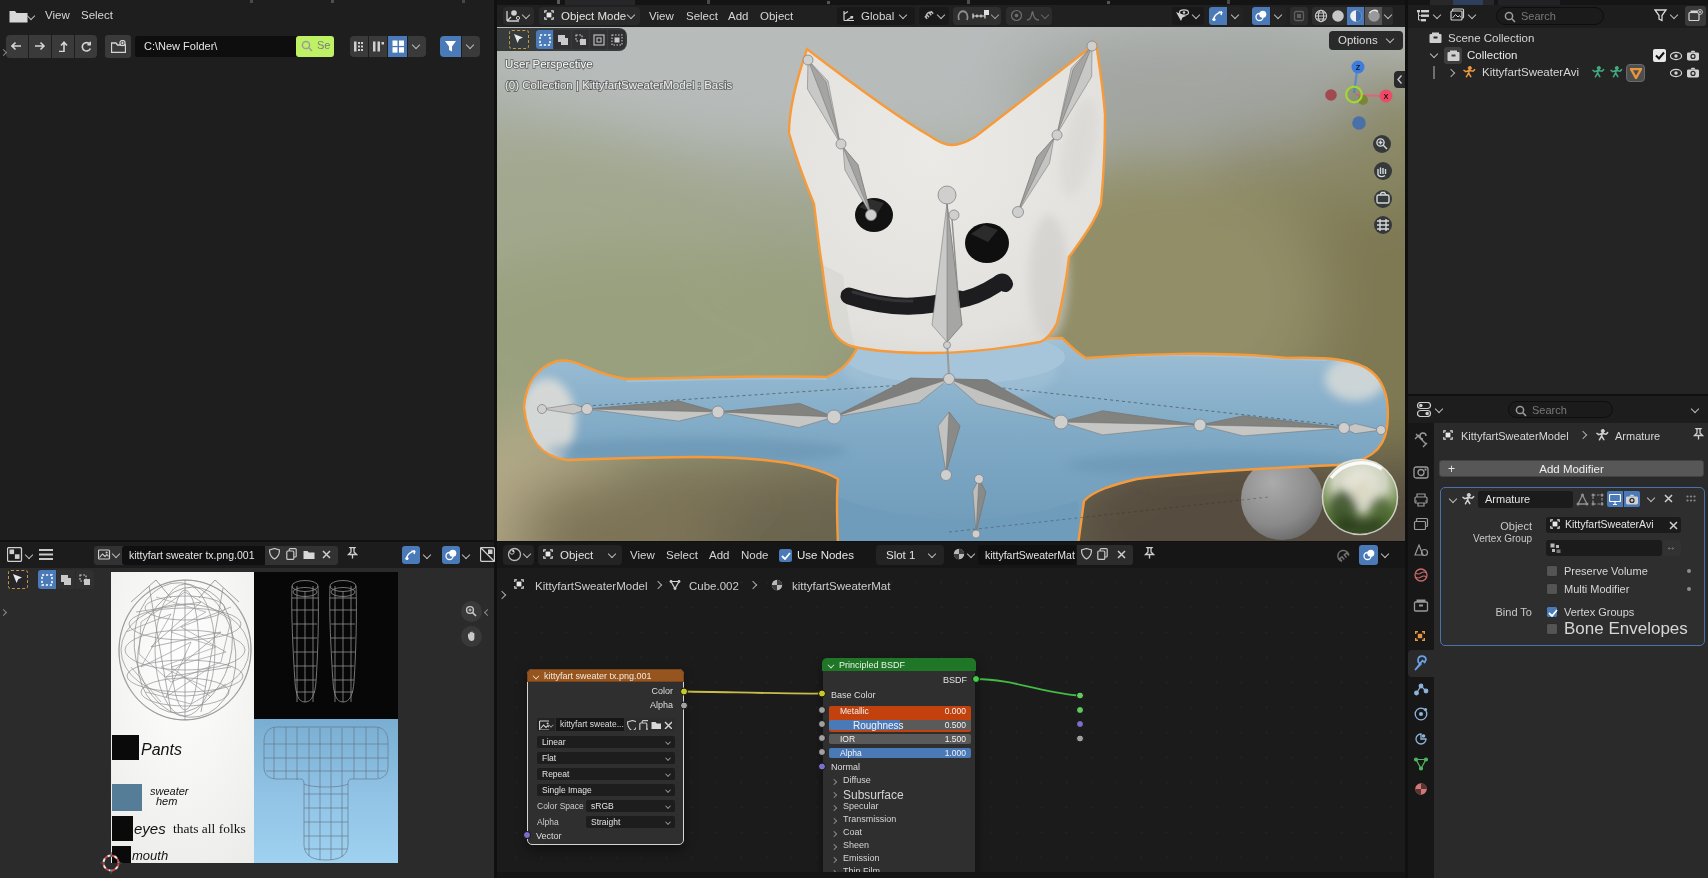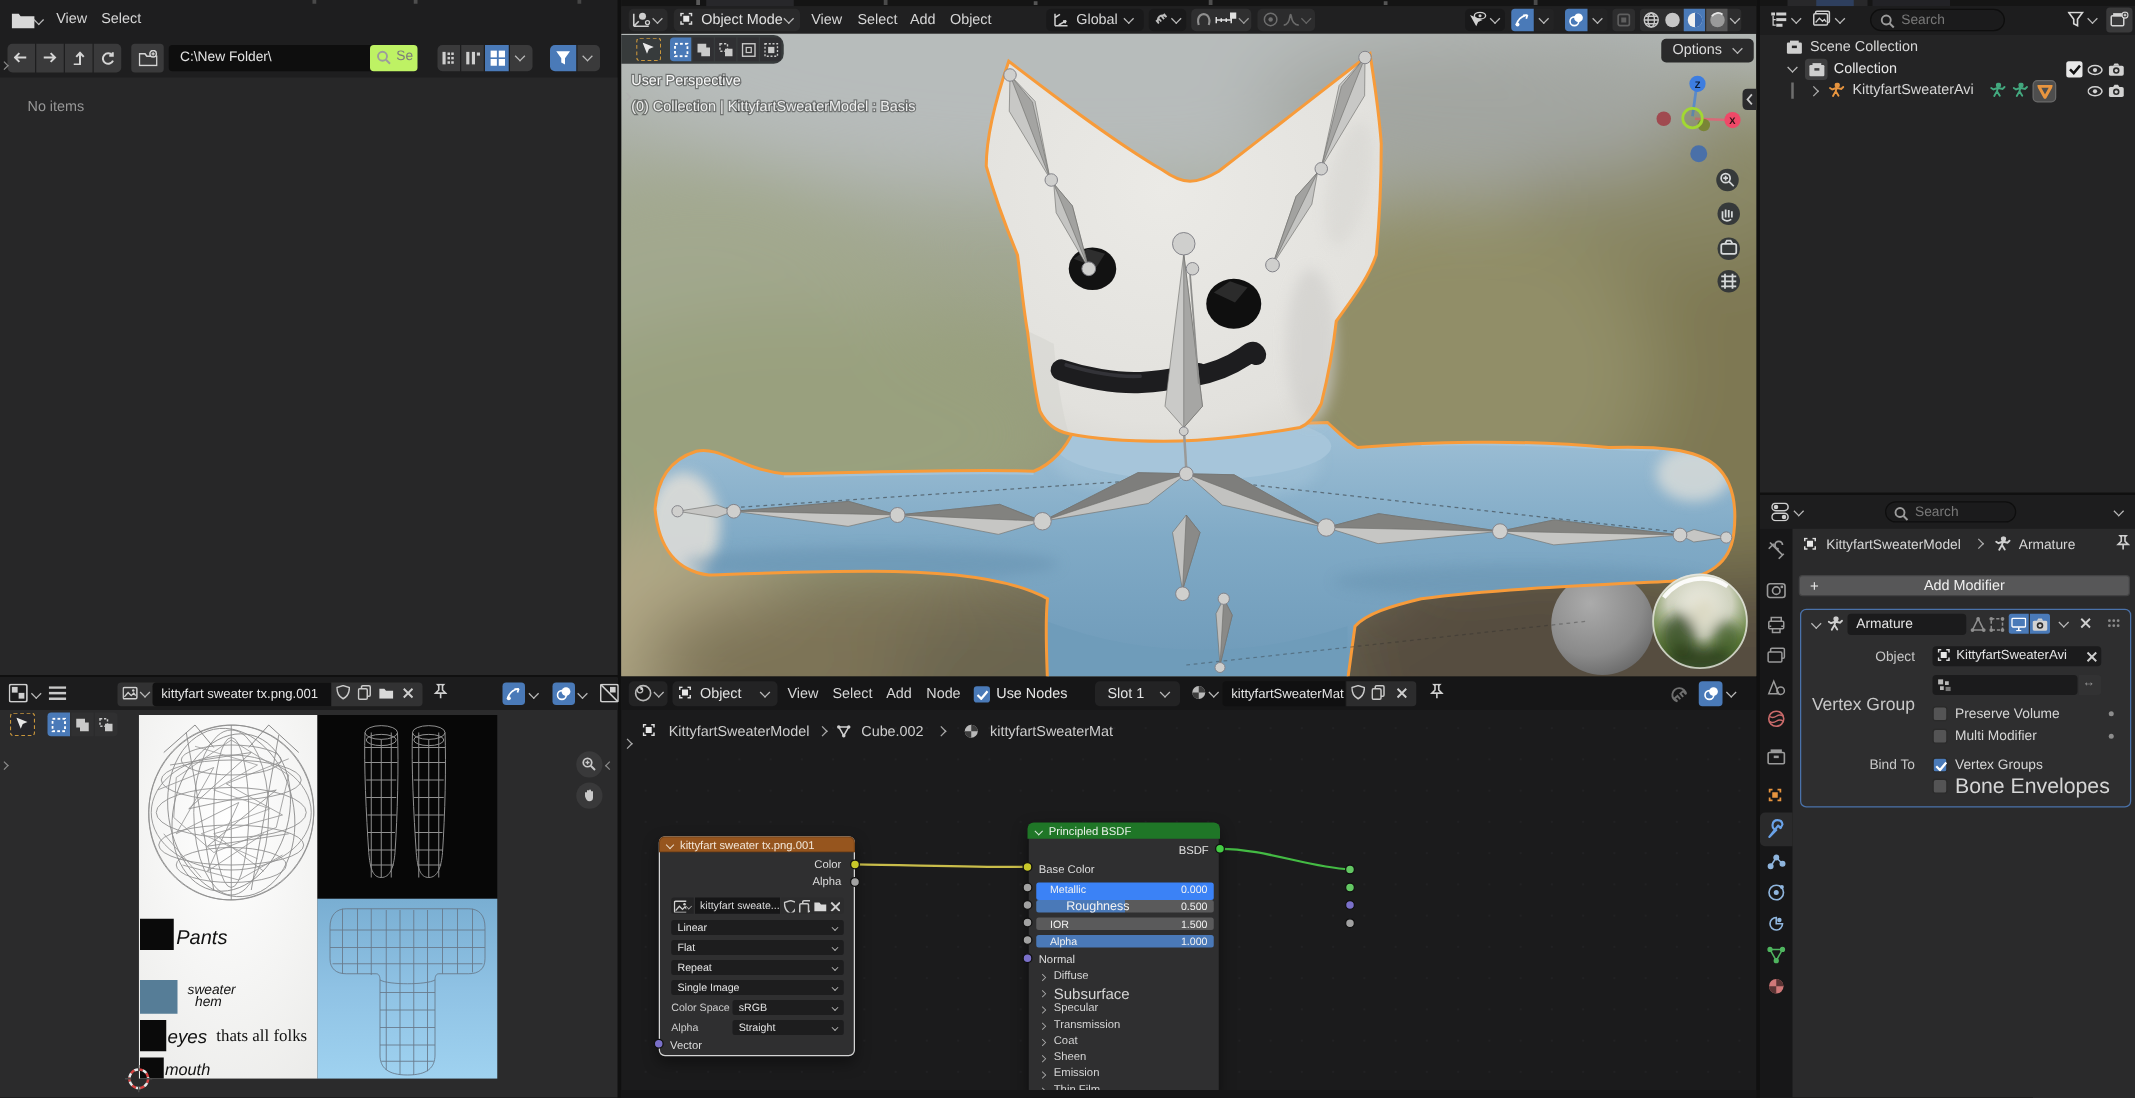--- a/index.html
+++ b/index.html
@@ -180,23 +180,20 @@
   <div class="btn" style="left:440px;top:36px;width:21px;height:21px;background:#4a7ab8;border-radius:4px 0 0 4px">
       <svg class="ic" style="left:4px;top:4px" width="13" height="13">
         <use href="#funnelw"></use>
       </svg>
     </div>
   <div class="btn" style="left:462px;top:36px;width:18px;height:21px;border-radius:0 4px 4px 0">
       <span class="cd" style="left:5px;top:6px"></span>
     </div>
   <span class="cr" style="left:1px;top:50px;border-color:#8a8a8a;width:5px;height:5px"></span>
 
-  <div class="abs" style="left:0;top:62px;width:494px;height:478px;background:#272728">
-    <div class="txt" style="left:22px;top:17px;color:#979797">No items</div>
-  </div>
 </div>
 
 <div class="abs" style="left:1408px;top:0;width:300px;height:394px;background:#242425">
   <div class="abs" style="left:0;top:0;width:300px;height:5px;background:#151515">
       <div class="abs" style="left:22px;top:0;width:64px;height:5px;background:#28282a"></div>
       <div class="abs" style="left:45px;top:0;width:30px;height:5px;background:#2e3f5e"></div>
       <div class="abs" style="left:90px;top:0;width:62px;height:5px;background:#222226"></div>
     </div>
   <div class="abs" style="left:0;top:5px;width:300px;height:23px;background:#1d1d1e"></div>
   <svg class="ic" style="left:8px;top:9px" width="16" height="14">
@@ -432,21 +429,21 @@
     <div class="txt" style="right:172px;top:31px;font-size:11px;color:#c8c8c8">Object</div>
     <div class="fld" style="left:105px;top:29px;width:135px;height:16px;background:#1b1b1c">
       <svg class="ic" style="left:4px;top:2px" width="11" height="11">
           <use href="#objic"></use>
         </svg>
       <span style="position:absolute;left:19px;top:1px;font-size:10.5px">KittyfartSweaterAvi</span>
       <svg class="ic" style="left:123px;top:4px" width="9" height="9">
           <use href="#xx"></use>
         </svg>
     </div>
-    <div class="txt" style="right:172px;top:68px;font-size:14px;color:#c8c8c8">Vertex Group</div>
+    <div class="txt" style="right:172px;top:44px;font-size:10px;color:#c8c8c8">Vertex Group</div>
     <div class="fld" style="left:105px;top:52px;width:116px;height:16px;background:#1b1b1c">
       <svg class="ic" style="left:4px;top:3px" width="11" height="10">
           <g fill="#b9b9b9">
             <rect x="0.5" y="0.5" width="4" height="4"></rect>
             <rect x="6" y="2" width="3" height="3"></rect>
             <rect x="2" y="6" width="3" height="3"></rect>
             <rect x="6.5" y="6.5" width="4" height="3.5" fill="#777"></rect>
           </g>
         </svg>
     </div>
@@ -786,21 +783,21 @@
       </div>
     <span style="position:absolute;left:8px;top:161px;font-size:9px;color:#dedede">Vector</span>
   </div>
 
   <div class="abs" style="left:325px;top:116px;width:154px;height:220px;background:#2f2f30;border:1px solid #151515;border-radius:5px 5px 0 0;box-shadow:0 5px 12px rgba(0,0,0,0.4)">
     <div class="abs" style="left:-1px;top:-1px;width:154px;height:13px;background:#1f7627;border-radius:5px 5px 0 0"></div>
     <span class="cd" style="left:5px;top:3px;border-color:#d7e8d9;transform:rotate(-45deg) scale(0.8)"></span>
     <span style="position:absolute;left:16px;top:0.5px;font-size:9px;color:#eaf2ea">Principled BSDF</span>
     <span style="position:absolute;right:8px;top:16px;font-size:9px;color:#e2e2e2">BSDF</span>
     <span style="position:absolute;left:8px;top:31px;font-size:9px;color:#dedede">Base Color</span>
-    <div class="abs" style="left:6px;top:47px;width:142px;height:14px;background:#3b82f6;border-radius:2px;overflow:hidden">
+    <div class="abs" style="left:6px;top:47px;width:142px;height:26px;background:#c2410c;border-radius:2px;overflow:hidden">
         <span style="position:absolute;left:11px;top:0;font-size:8.5px;color:#f2f2f2">Metallic</span>
         <span style="position:absolute;right:5px;top:0;font-size:8.5px;color:#f2f2f2">0.000</span>
       </div>
     <div class="abs" style="left:6px;top:61px;width:142px;height:10px;background:linear-gradient(to right,#4a79b8 50%,#5a5a5b 50%);border-radius:2px">
         <span style="position:absolute;left:24px;top:0;font-size:10px;color:#f2f2f2">Roughness</span>
         <span style="position:absolute;right:5px;top:0;font-size:8.5px;color:#f2f2f2">0.500</span>
       </div>
     <div class="abs" style="left:6px;top:75px;width:142px;height:10px;background:#5a5a5b;border-radius:2px">
         <span style="position:absolute;left:11px;top:0;font-size:8.5px;color:#f2f2f2">IOR</span>
         <span style="position:absolute;right:5px;top:0;font-size:8.5px;color:#f2f2f2">1.500</span>

